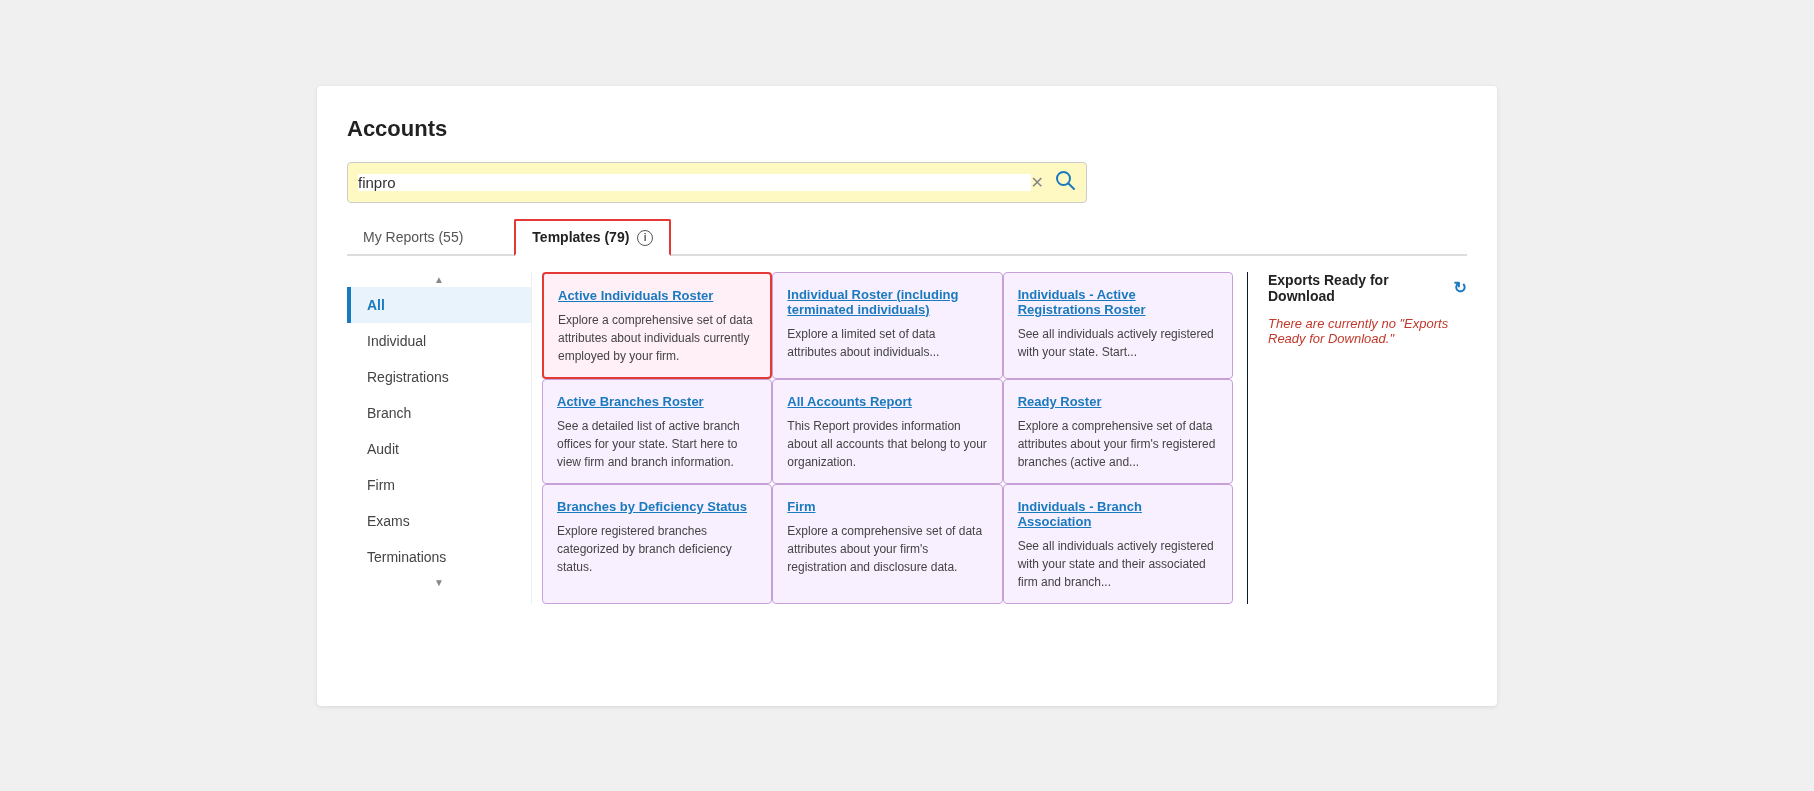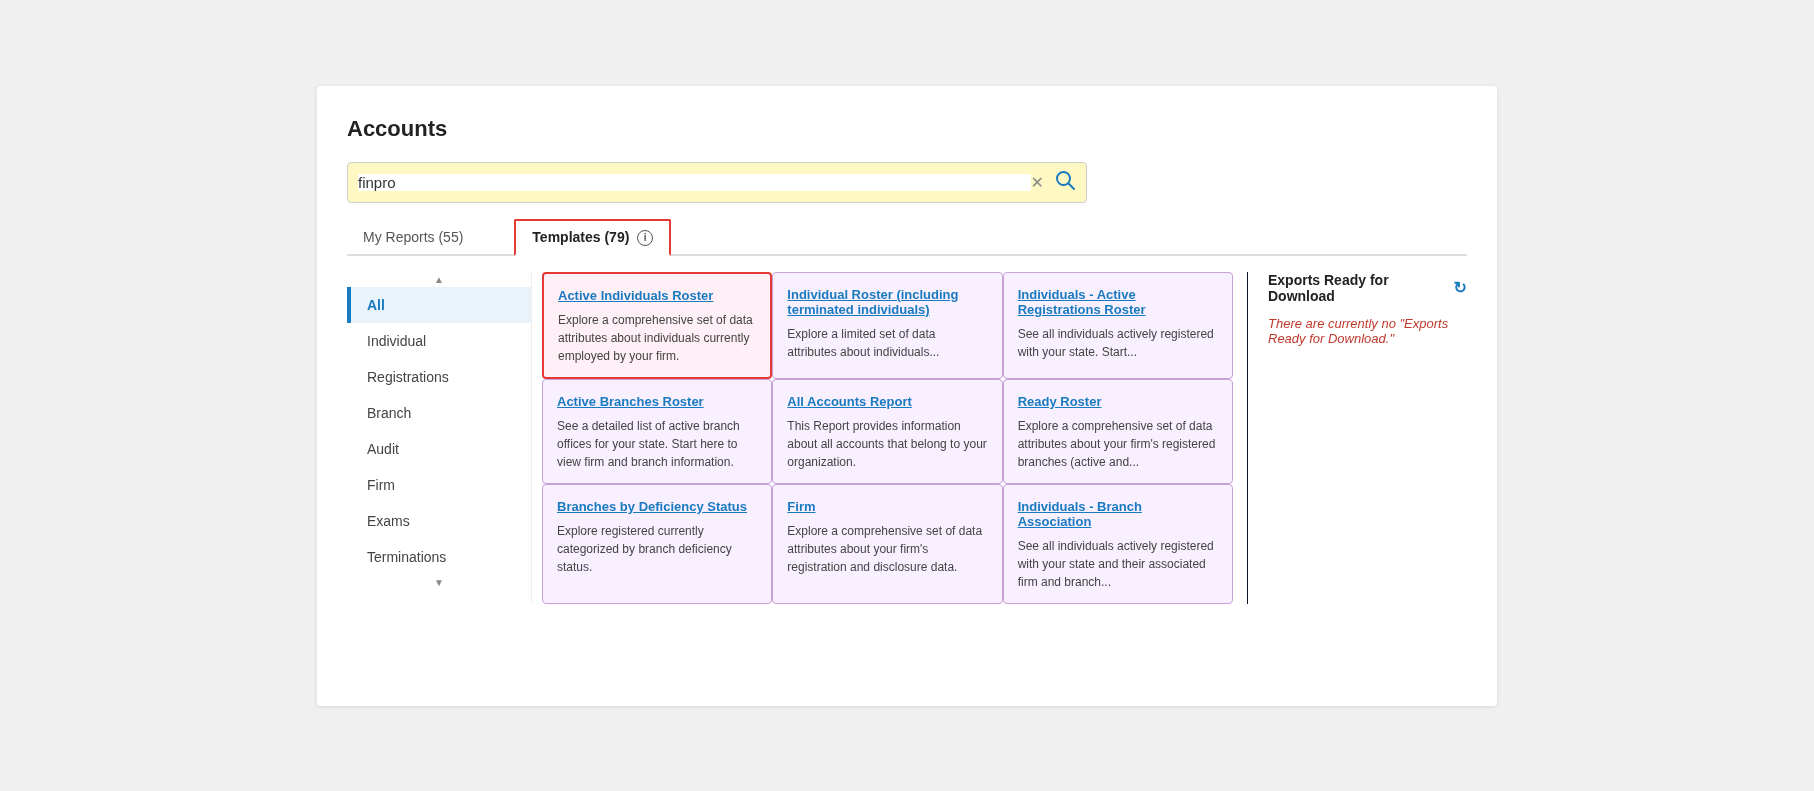--- a/index.html
+++ b/index.html
@@ -270,21 +270,21 @@
           <div class="card-desc">This Report provides information about all accounts that belong to your organization.</div>
         </div>
 
         <div class="card">
           <div class="card-title">Ready Roster</div>
           <div class="card-desc">Explore a comprehensive set of data attributes about your firm's registered branches (active and...</div>
         </div>
 
         <div class="card">
           <div class="card-title">Branches by Deficiency Status</div>
-          <div class="card-desc">Explore registered currently categorized by branch deficiency status.</div>
+          <div class="card-desc">Explore registered branches categorized by branch deficiency status.</div>
         </div>
 
         <div class="card">
           <div class="card-title">Firm</div>
           <div class="card-desc">Explore a comprehensive set of data attributes about your firm's registration and disclosure data.</div>
         </div>
 
         <div class="card">
           <div class="card-title">Individuals - Branch Association</div>
           <div class="card-desc">See all individuals actively registered with your state and their associated firm and branch...</div>

